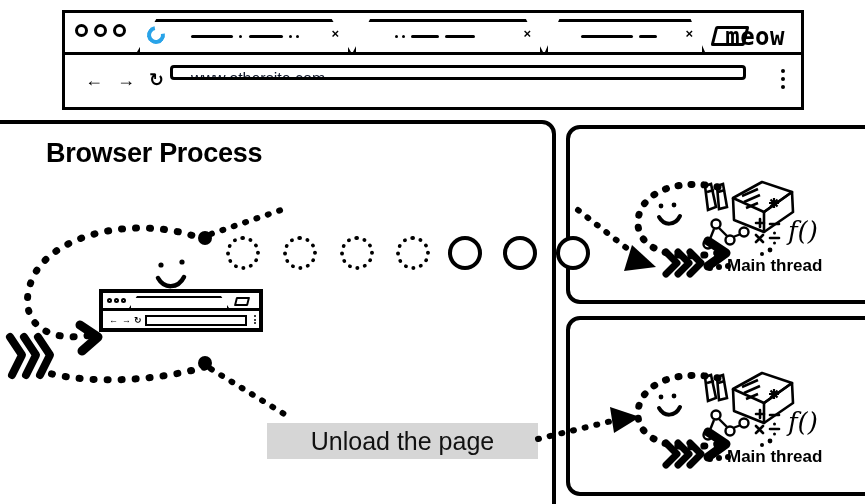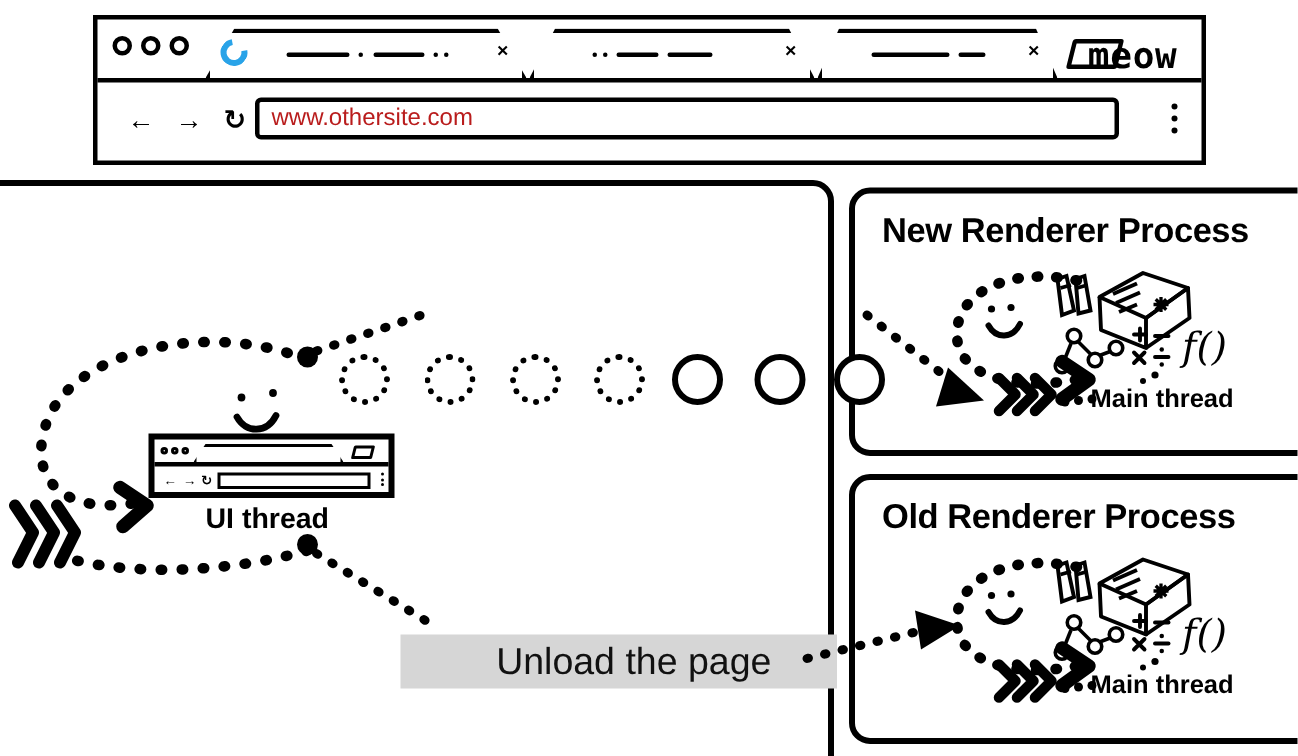--- a/index.html
+++ b/index.html
@@ -31,23 +31,23 @@
 
   #new-tab-btn{position:absolute;width:34px;height:20px;top:13px;
      border:3px solid #000;box-sizing:border-box;background:#fff;
      transform:skewX(-14deg);border-radius:2px;}
 
   #meow{position:absolute;right:16px;top:10px;font-size:24px;font-weight:600;
      font-family:"DejaVu Sans Mono","Liberation Mono",monospace;letter-spacing:.5px;}
 
   #nav-bar{position:absolute;left:0;top:42px;right:0;height:55px;}
   .navicon{position:absolute;top:16px;font-size:18px;font-weight:bold;line-height:1;}
-  #url-bar{position:absolute;left:105px;top:10px;right:55px;height:28px;
+  #url-bar{position:absolute;left:105px;top:10px;right:55px;height:15px;
      border:3px solid #000;border-radius:4px;box-sizing:border-box;background:#fff;
-     font-size:16px;line-height:22px;padding-left:8px;color:#b91c1c;white-space:nowrap;overflow:hidden;}
+     font-size:16px;line-height:22px;padding-left:18px;color:#0f172a;white-space:nowrap;overflow:hidden;}
   #kebab{position:absolute;right:16px;top:14px;display:flex;flex-direction:column;gap:4px;align-items:center;}
   .kdot{width:4px;height:4px;border-radius:50%;background:#000;}
   #win-bottom{position:absolute;left:62px;top:107px;width:742px;height:3px;background:#000;}
 
   
   #browser-process{left:-14px;top:120px;width:570px;height:400px;
      border:4px solid #000;border-radius:14px;box-sizing:border-box;background:#fff;}
   #new-renderer{left:566px;top:125px;width:313px;height:179px;
      border:4px solid #000;border-radius:14px;box-sizing:border-box;background:#fff;}
   #old-renderer{left:566px;top:316px;width:313px;height:180px;
@@ -55,21 +55,21 @@
 
   .ptitle{position:absolute;font-weight:bold;letter-spacing:-.3px;color:#000;}
   #t-browser{left:46px;top:138px;font-size:27px;}
   #t-new{left:588px;top:140px;font-size:23px;}
   #t-old{left:588px;top:331px;font-size:23px;}
 
   
   .callout{position:absolute;background:#D6D6D6;color:#111;
      display:flex;align-items:center;justify-content:center;}
   #callout-render{left:271px;top:176px;width:324px;height:33px;font-size:25px;}
-  #callout-unload{left:267px;top:423px;width:271px;height:36px;font-size:25px;padding-left:20px;}
+  #callout-unload{left:267px;top:423px;width:271px;height:36px;font-size:25px;}
 
   
   .circ{position:absolute;width:34px;height:34px;border-radius:50%;box-sizing:border-box;}
   .circ.dotted{border:4px dotted #000;}
   .circ.solid{border:4px solid #000;background:#fff;}
 
   
   #mini-browser{left:99px;top:289px;width:164px;height:43px;
      border:4px solid #000;box-sizing:border-box;background:#fff;}
   #mb-top{position:absolute;left:0;top:0;right:0;height:18px;border-bottom:3px solid #000;box-sizing:border-box;}
@@ -94,22 +94,21 @@
 </style>
 </head>
 <body>
 
 <div class="stage">
 
   <div class="abs" id="browser-process"></div>
   <div class="abs" id="new-renderer"></div>
   <div class="abs" id="old-renderer"></div>
 
-  <div class="abs ptitle" id="t-new">New Renderer Process</div>
-  <div class="abs ptitle" id="t-old">Old Renderer Process</div>
+  <div class="abs ptitle" id="t-browser">Browser Process</div>
 
   <div class="abs" id="browser-window">
 
     <div id="tab-strip">
       <div id="window-dots">
         <span class="wdot"></span>
         <span class="wdot"></span>
         <span class="wdot"></span>
       </div>
 
@@ -189,21 +188,20 @@
     <span class="mbnav" style="left:6px;">←</span>
     <span class="mbnav" style="left:19px;">→</span>
     <span class="mbnav" style="left:31px;">↻</span>
     <div id="mb-url"></div>
     <div id="mb-kebab">
       <span class="mbk"></span>
       <span class="mbk"></span>
       <span class="mbk"></span>
     </div>
   </div>
-  <div class="abs" id="ui-thread-label">UI thread</div>
 
   <div class="abs circ dotted" style="left:226px;top:236px;"></div>
   <div class="abs circ dotted" style="left:283px;top:236px;"></div>
   <div class="abs circ dotted" style="left:340px;top:236px;"></div>
   <div class="abs circ dotted" style="left:396px;top:236px;"></div>
   <div class="abs circ solid" style="left:448px;top:236px;"></div>
   <div class="abs circ solid" style="left:503px;top:236px;"></div>
   <div class="abs circ solid" style="left:556px;top:236px;"></div>
 
 

